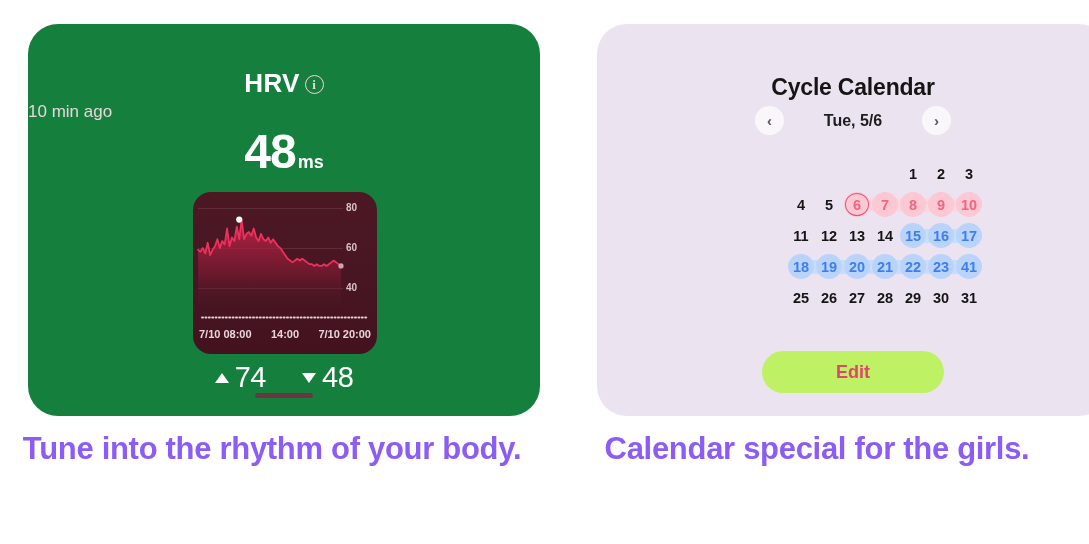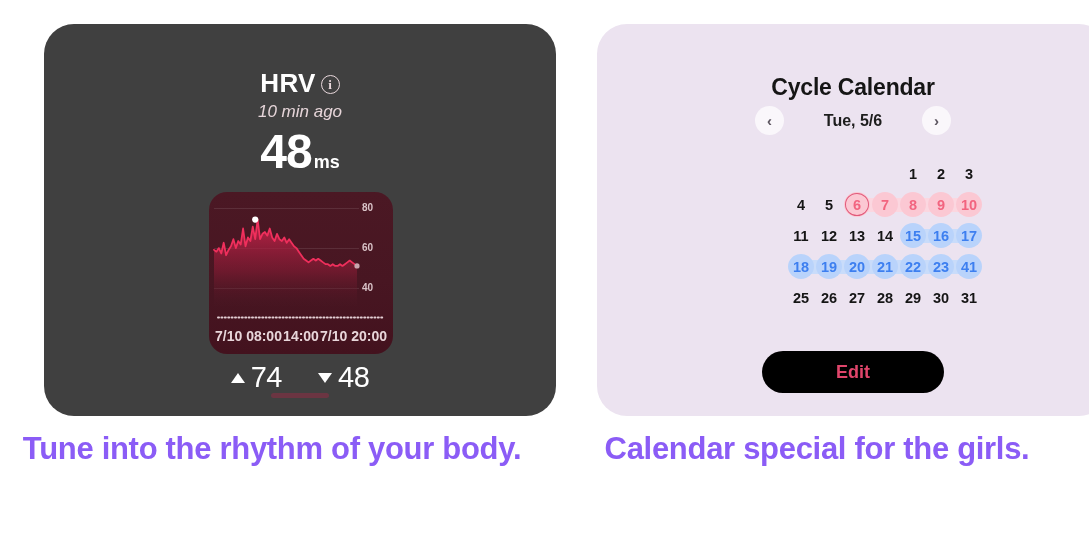--- a/index.html
+++ b/index.html
@@ -34,22 +34,21 @@
     position: absolute;
     left: 28px;
     top: 24px;
     width: 512px;
     height: 392px;
     border-radius: 30px;
     box-sizing: border-box;
     overflow: hidden;
   }
   .card-hrv {
-    background: #404040;
-    margin-left: 16px;
+    background: #15803d;
   }
   .card-cycle {
     background: #ece3f0;
     margin-left: 24px;
   }
 
   .caption {
     position: absolute;
     left: 0;
     top: 428px;
@@ -96,24 +95,22 @@
     text-align: center;
     font-family: "Liberation Serif", serif;
     box-sizing: border-box;
     margin-top: 2px;
   }
   .hrv-sub {
     position: absolute;
     left: 0;
     top: 78px;
     width: 512px;
-    text-align: center;
     font-size: 17px;
     color: #e6d5d9;
-    font-style: italic;
   }
   .hrv-value-row {
     position: absolute;
     left: 0;
     top: 100px;
     width: 512px;
     display: flex;
     align-items: baseline;
     justify-content: center;
   }
@@ -169,21 +166,21 @@
     width: 168px;
     height: 5px;
   }
   .xlabels {
     position: absolute;
     left: 6px;
     top: 136px;
     width: 172px;
     display: flex;
     justify-content: space-between;
-    font-size: 14px;
+    font-size: 11px;
     color: #e8d6da;
     font-weight: 600;
   }
 
   
   .minmax {
     position: absolute;
     left: 0;
     top: 337px;
     width: 512px;
@@ -327,21 +324,21 @@
   .band-pink { background: #fbd7e0; }
   .band-blue { background: #c9dcfa; }
 
   .edit-btn {
     position: absolute;
     left: 165px;
     top: 327px;
     width: 182px;
     height: 42px;
     border-radius: 21px;
-    background: #000000;
+    background: #bef264;
     display: flex;
     align-items: center;
     justify-content: center;
     font-size: 18px;
     font-weight: bold;
     color: #e0456b;
   }
 </style>
 </head>
 <body>

